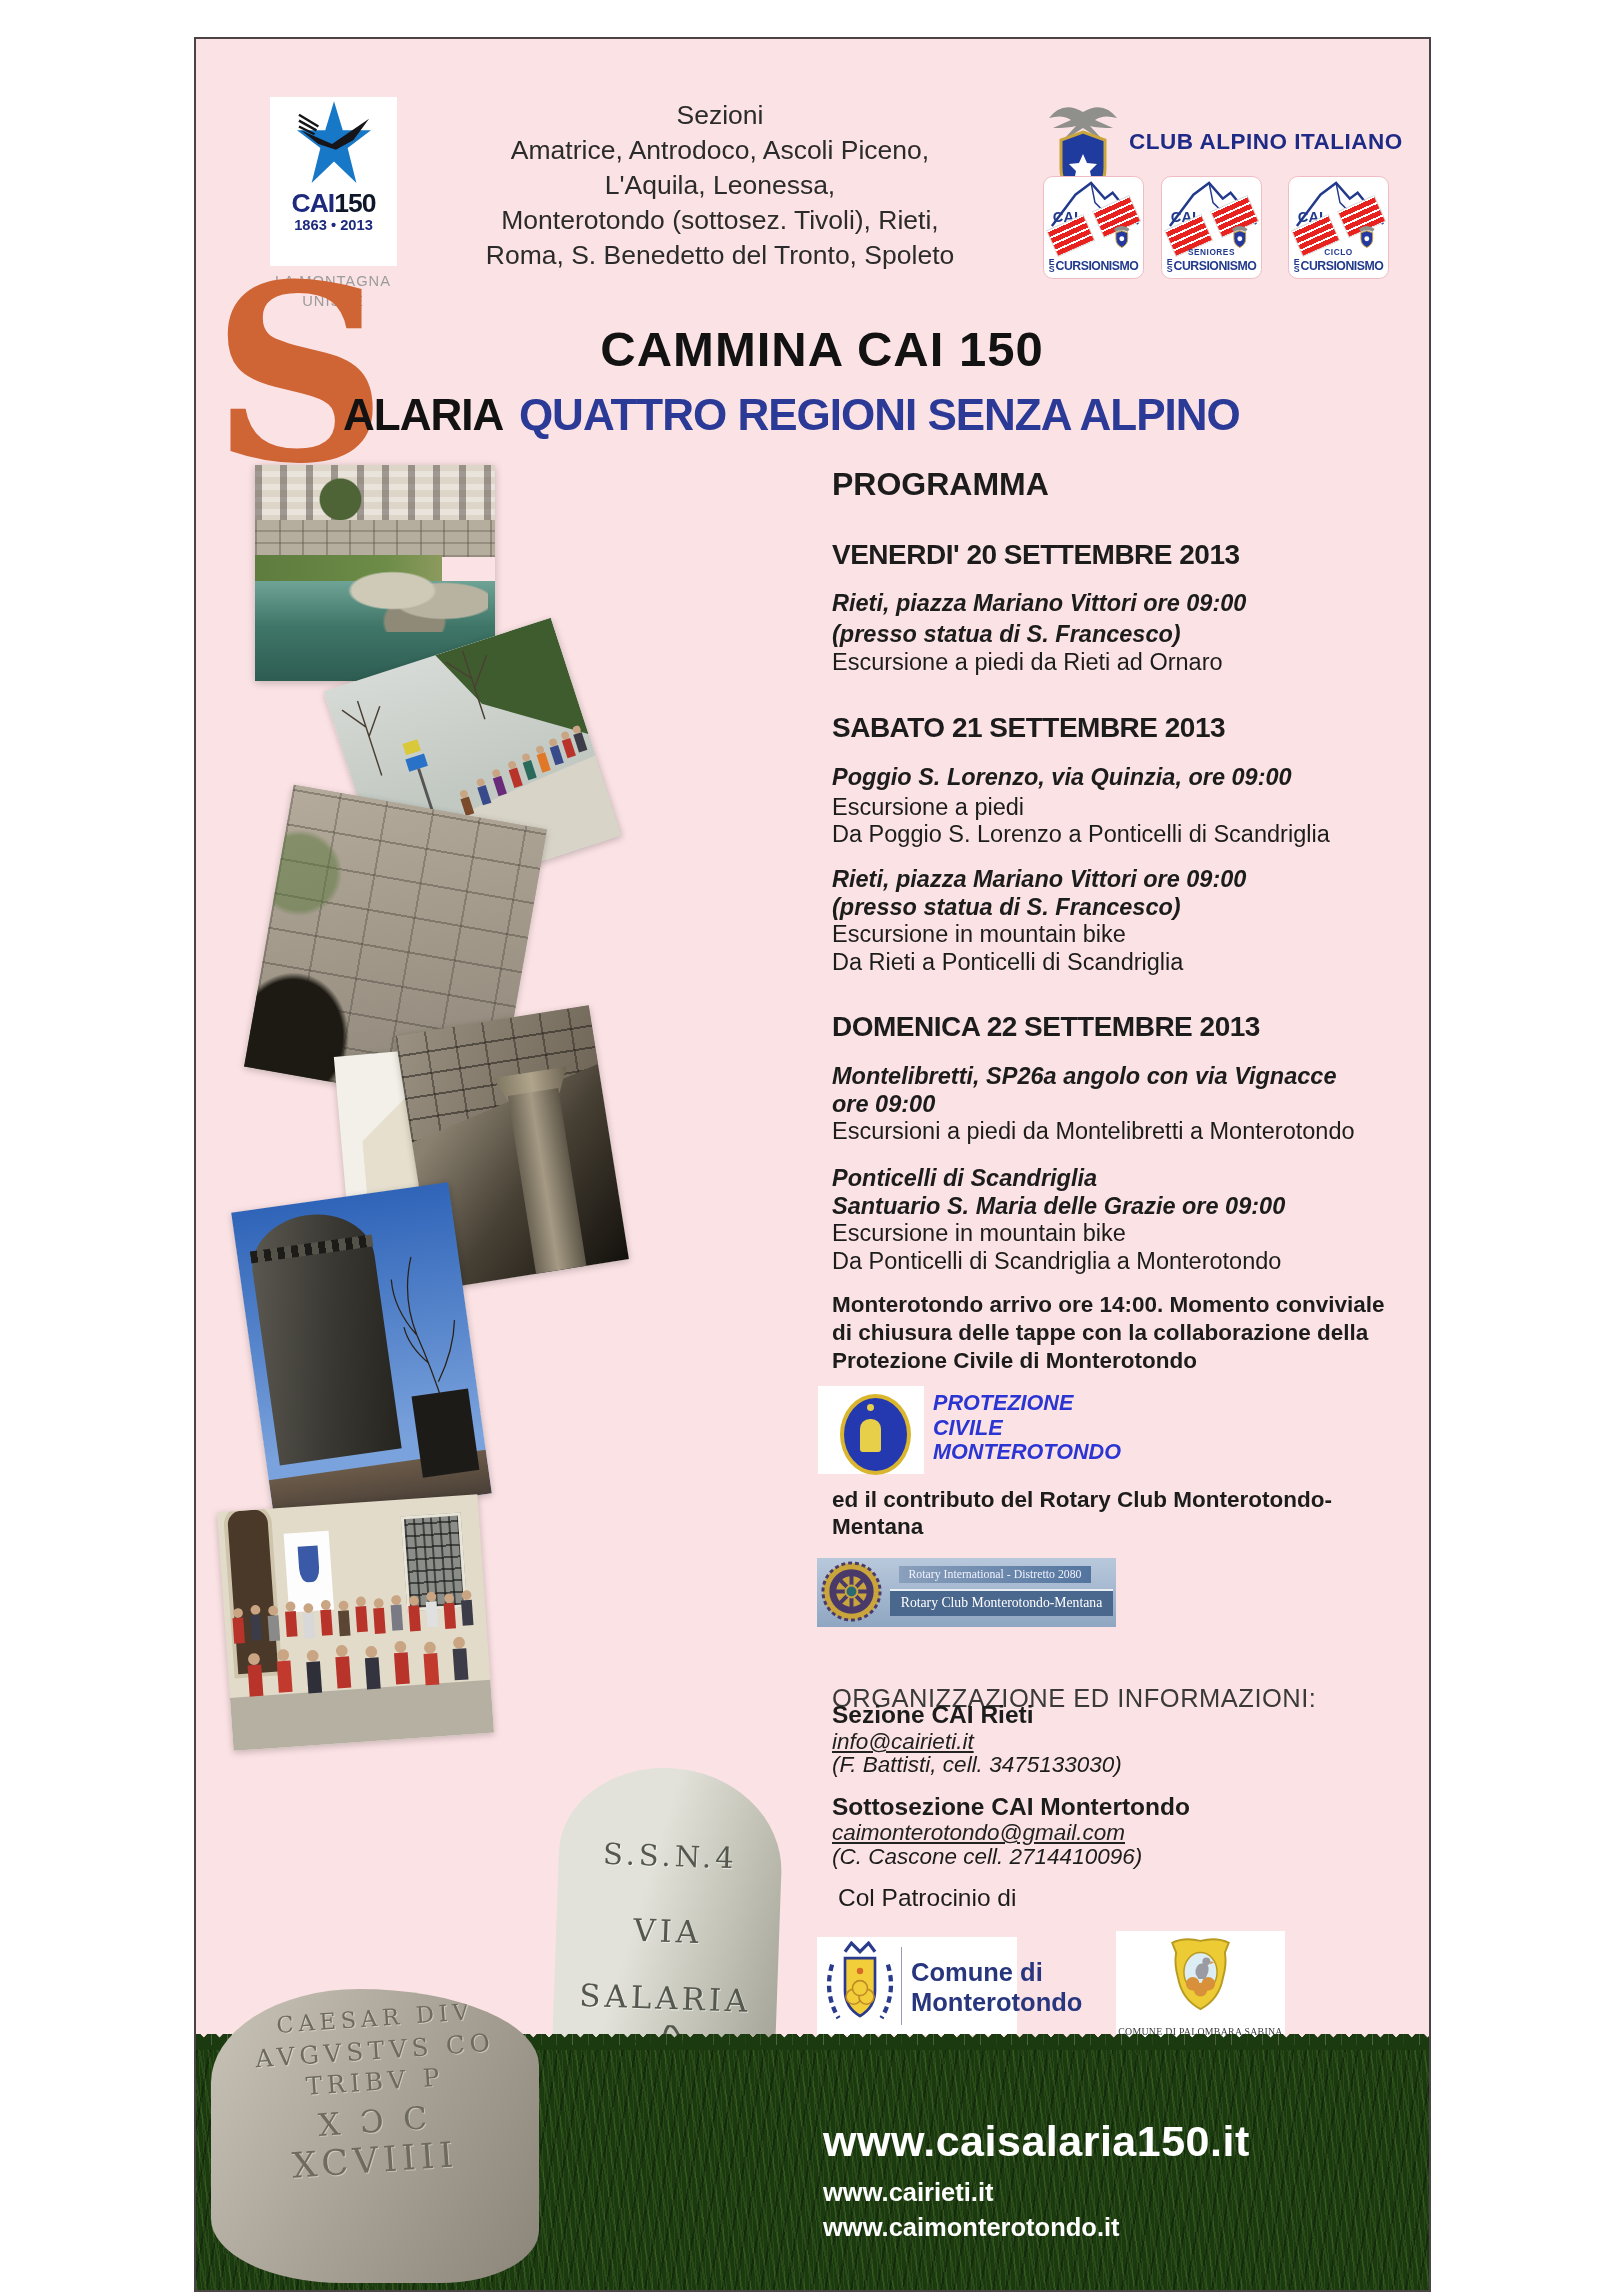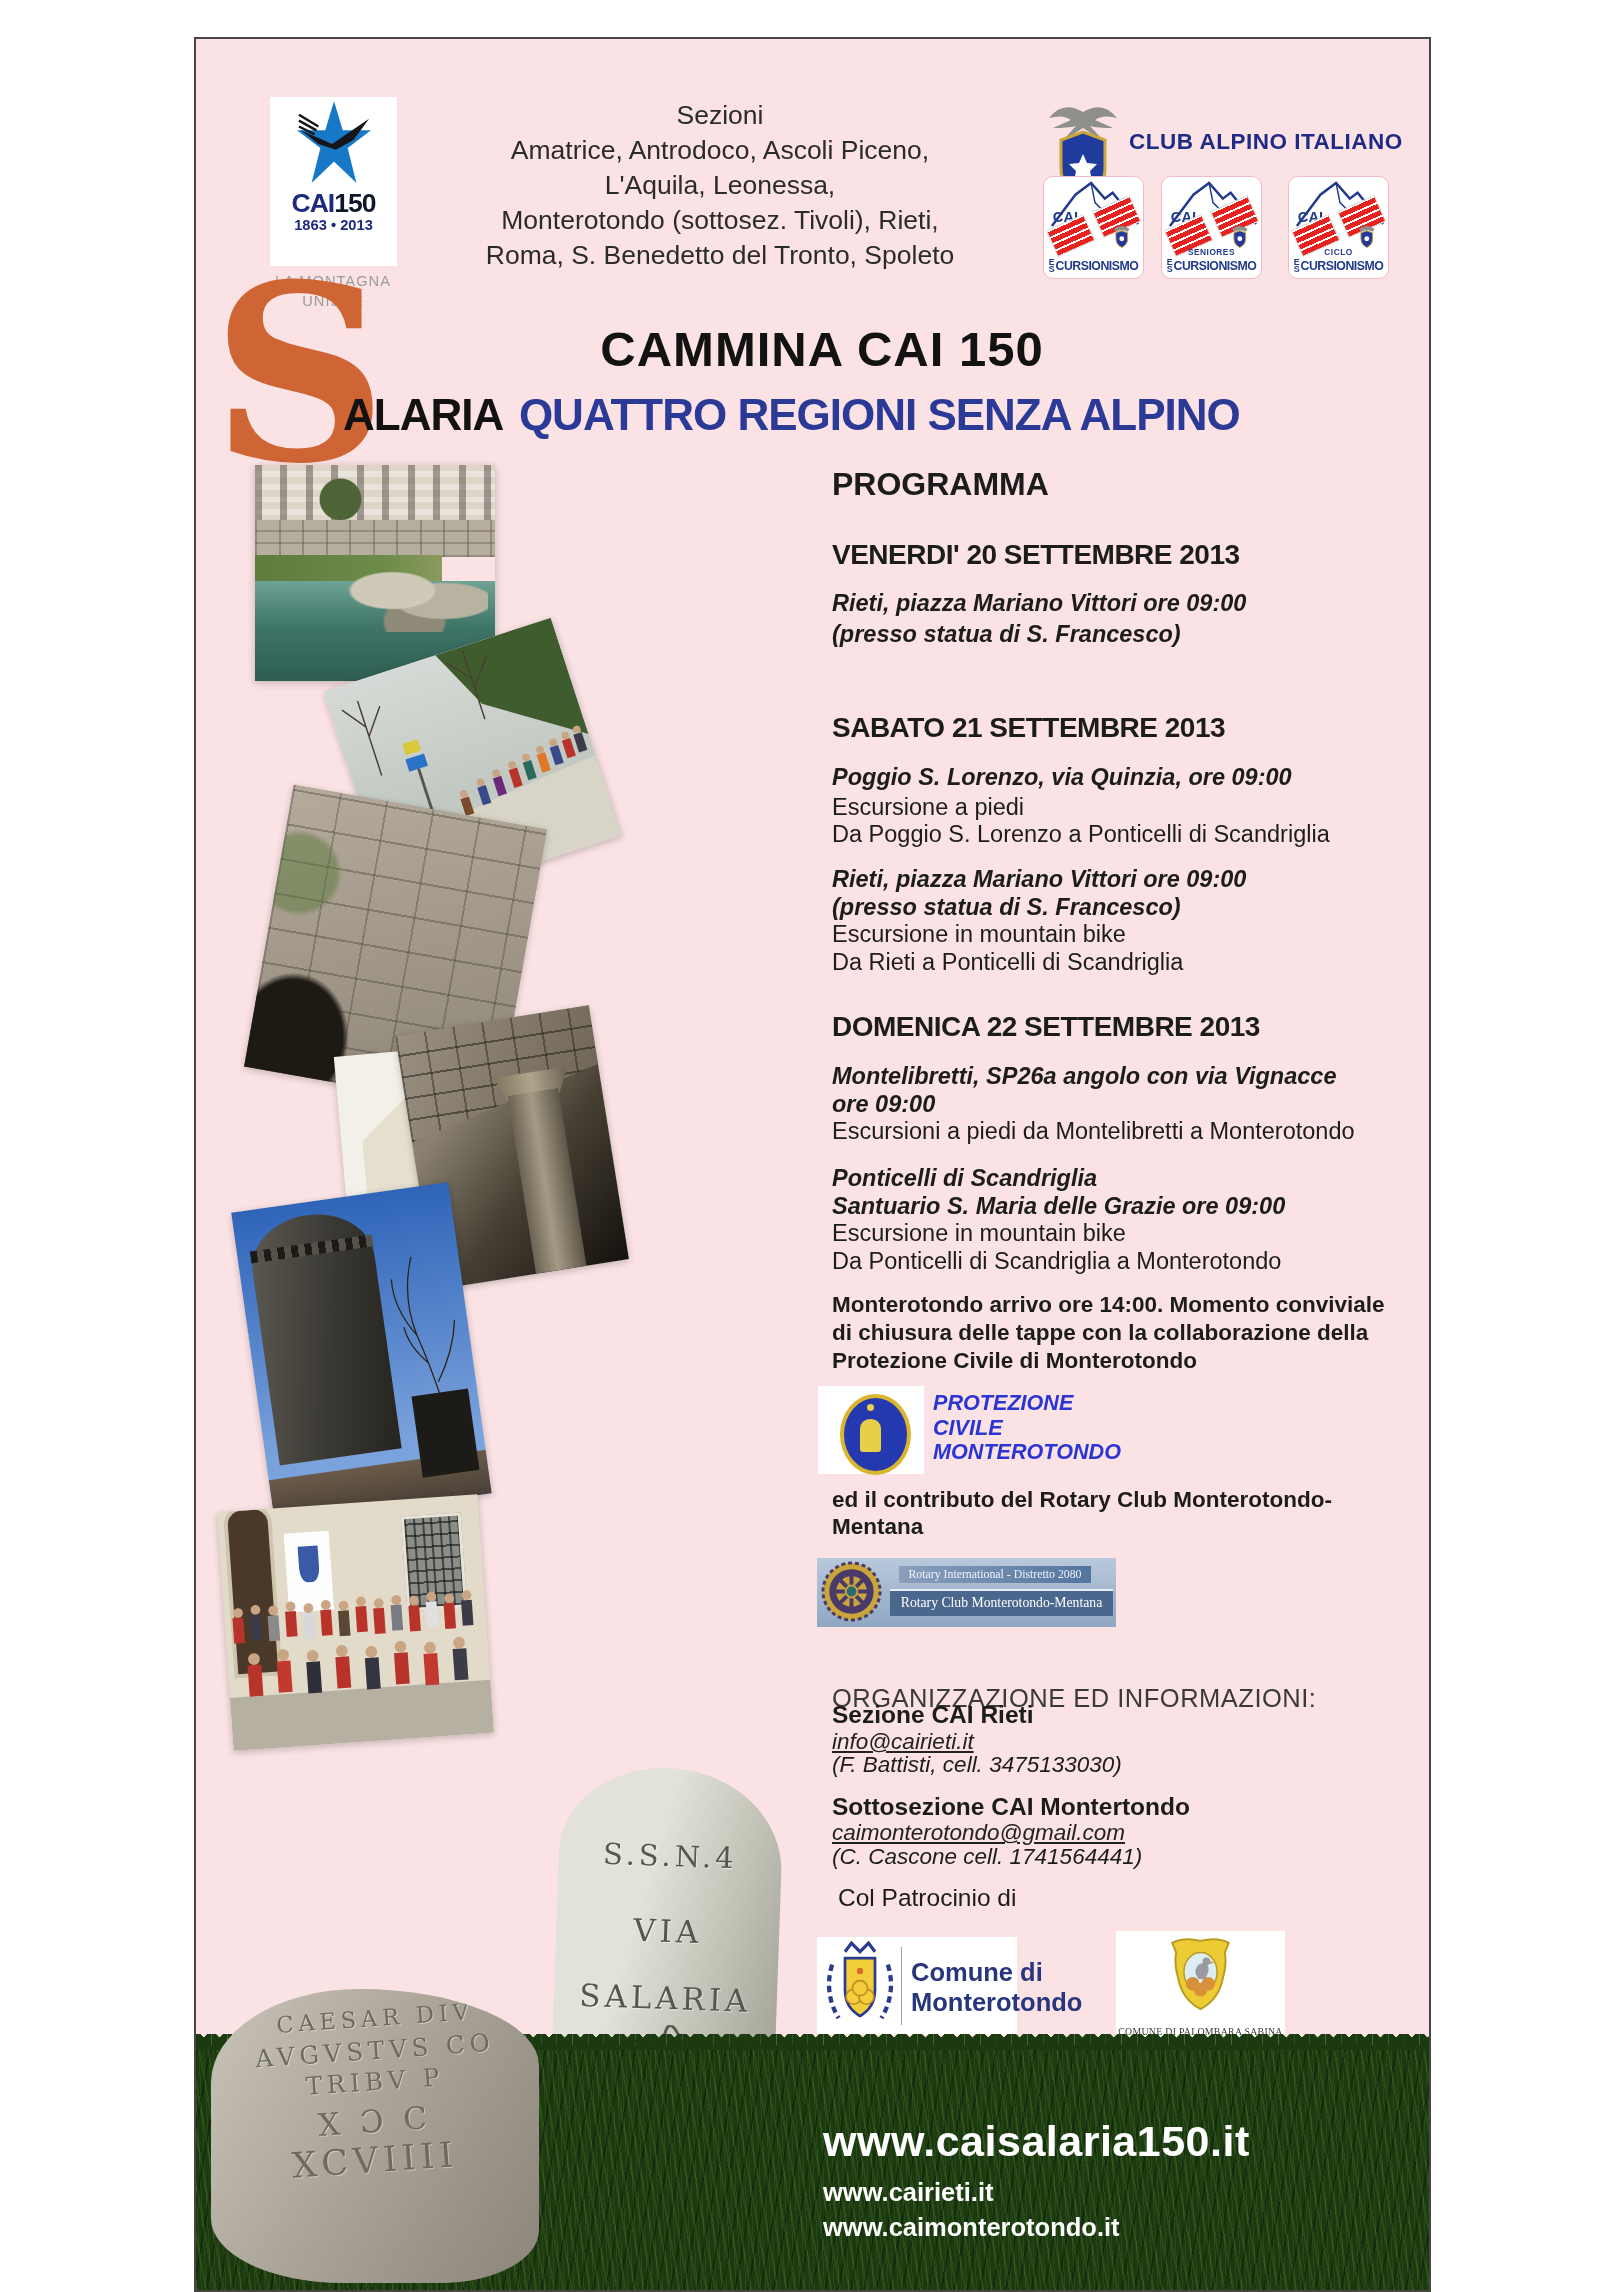--- a/index.html
+++ b/index.html
@@ -402,20 +402,21 @@
         <circle cx="237" cy="150" r="6" fill="#caa584"></circle>
             <rect x="230" y="156" width="14" height="32" fill="#3c3c48"></rect>
       </g>
     </svg>
   </div>
 
   <div class="pl h1" style="top:428px">PROGRAMMA</div>
   <div class="pl h2" style="top:500px">VENERDI' 20 SETTEMBRE 2013</div>
   <div class="pl bi" style="top:551px">Rieti, piazza Mariano Vittori  ore 09:00</div>
   <div class="pl bi" style="top:582px">(presso statua di S. Francesco)</div>
+  <div class="pl r" style="top:610px">Escursione a piedi  da Rieti ad Ornaro</div>
   <div class="pl h2" style="top:673px">SABATO 21 SETTEMBRE 2013</div>
   <div class="pl bi" style="top:725px">Poggio S. Lorenzo, via Quinzia, ore 09:00</div>
   <div class="pl r" style="top:755px">Escursione a piedi</div>
   <div class="pl r" style="top:782px">Da Poggio S. Lorenzo a Ponticelli di Scandriglia</div>
   <div class="pl bi" style="top:827px">Rieti, piazza Mariano Vittori  ore 09:00</div>
   <div class="pl bi" style="top:855px">(presso statua di S. Francesco)</div>
   <div class="pl r" style="top:882px">Escursione in  mountain bike</div>
   <div class="pl r" style="top:910px">Da Rieti a Ponticelli di Scandriglia</div>
   <div class="pl h2" style="top:972px">DOMENICA 22 SETTEMBRE 2013</div>
   <div class="pl bi" style="top:1024px">Montelibretti, SP26a  angolo con via Vignacce</div>
@@ -455,21 +456,21 @@
     <div class="b1">Rotary International - Distretto 2080</div>
     <div class="b2">Rotary Club  Monterotondo-Mentana</div>
   </div>
 
   <div class="it i-head" style="top:1617px">ORGANIZZAZIONE ED INFORMAZIONI:</div>
   <div class="it i-name" style="top:1662px">Sezione CAI  Rieti</div>
   <div class="it i-mail" style="top:1690px">info@cairieti.it</div>
   <div class="it i-cont" style="top:1713px">(F. Battisti, cell. 3475133030)</div>
   <div class="it i-name" style="top:1754px">Sottosezione CAI  Montertondo</div>
   <div class="it i-mail" style="top:1781px">caimonterotondo@gmail.com</div>
-  <div class="it i-cont" style="top:1805px">(C. Cascone cell. 1741564441)</div>
+  <div class="it i-cont" style="top:1805px">(C. Cascone cell. 2714410096)</div>
   <div class="it i-patr" style="top:1845px;left:642px">Col Patrocinio di</div>
 
   <div class="abs com1">
     <svg width="78" height="90" viewBox="0 0 72 84" style="position:absolute;left:3.9px;top:3.9px">
       <path d="M22,10 L28,2 L36,10 L44,2 L50,10" fill="none" stroke="#2a3a8c" stroke-width="3"></path>
       <path d="M10,22 Q2,48 16,72" fill="none" stroke="#2a3a8c" stroke-width="4" stroke-dasharray="6 4"></path>
       <path d="M62,22 Q70,48 56,72" fill="none" stroke="#2a3a8c" stroke-width="4" stroke-dasharray="6 4"></path>
       <path d="M22,16 H50 V46 Q50,62 36,70 Q22,62 22,46 Z" fill="#f2cf3a" stroke="#2a3a8c" stroke-width="2.5"></path>
       <circle cx="36" cy="28" r="3" fill="#d86a28"></circle>
       <circle cx="30" cy="52" r="7" fill="#f2cf3a" stroke="#c08a28" stroke-width="1.5"></circle>

